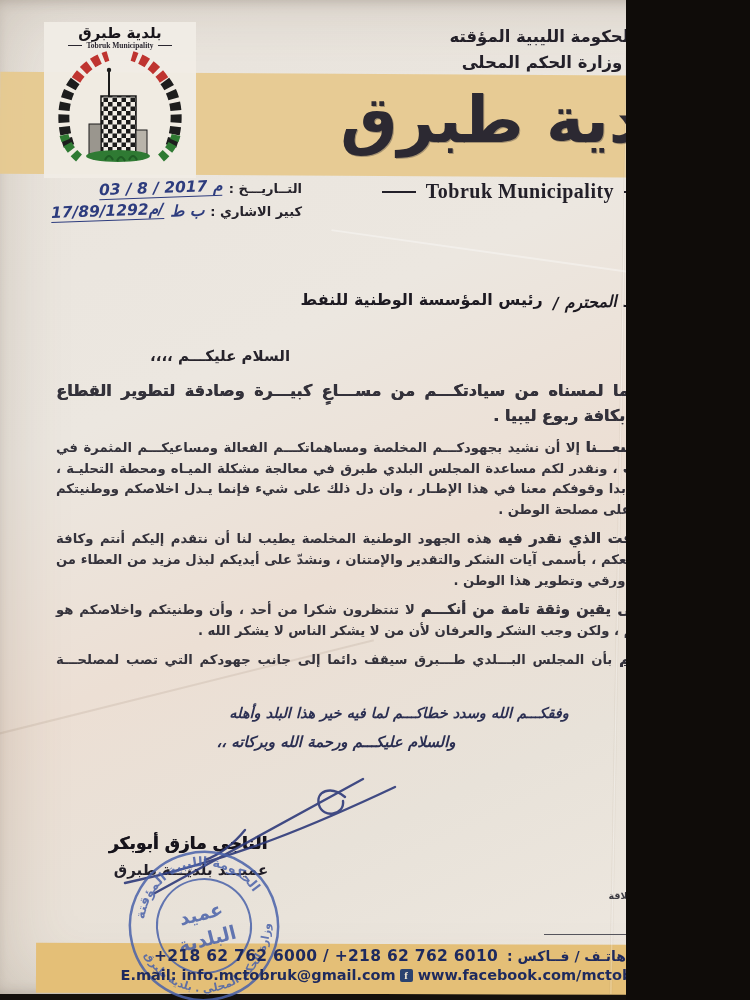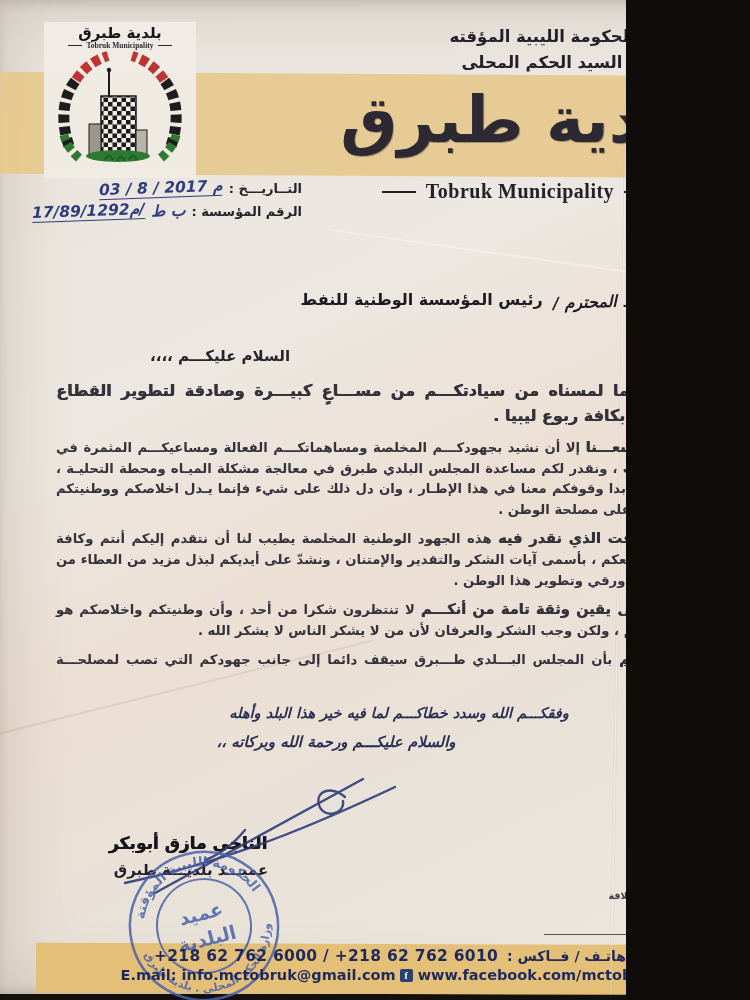--- a/index.html
+++ b/index.html
@@ -131,36 +131,36 @@
         <rect x="56" y="48" width="35" height="58" fill="url(#chk)" stroke="#1b1b1b" stroke-width="1.5"></rect>
         <rect x="44" y="76" width="12" height="30" fill="#9a968e" stroke="#1b1b1b" stroke-width="1"></rect>
         <rect x="91" y="82" width="11" height="24" fill="#b9b4aa" stroke="#1b1b1b" stroke-width="1"></rect>
         <ellipse cx="73" cy="108" rx="32" ry="6" fill="#2f7a33"></ellipse>
         <path d="M60,112 q4,-8 8,0 M72,113 q4,-8 8,0 M84,112 q4,-8 8,0" fill="none" stroke="#1f5c24" stroke-width="2"></path>
       </svg>
     </div>
 
     <div class="gov">
       <div>الحكومة الليبية المؤقته</div>
-      <div>السيد الحكم المحلى</div>
+      <div>وزارة الحكم المحلى</div>
     </div>
     <div class="muni-ar">بلدية طبرق</div>
     <div class="muni-en">
       <span class="dash"></span>
       <span class="txt">Tobruk Municipality</span>
       <span class="dash"></span>
     </div>
 
     <div class="dateref">
       <div class="dr-row">
         <span class="dr-label">التــاريـــخ :</span>
         <span class="dr-val hand">م 2017 / 8 / 03</span>
       </div>
       <div class="dr-row">
-        <span class="dr-label">الرقم المؤسسة :</span>
+        <span class="dr-label">كبير الاشاري :</span>
         <span class="dr-code hand">ب ط</span>
         <span class="dr-val hand">م17/89/1292/</span>
       </div>
     </div>
 
     <div class="recipient">
       <span class="rec-hon">السيد المحترم /</span>
       <span class="rec-title">رئيس المؤسسة الوطنية للنفط</span>
     </div>
     <div class="salutation">السلام عليكـــم ،،،،</div>

